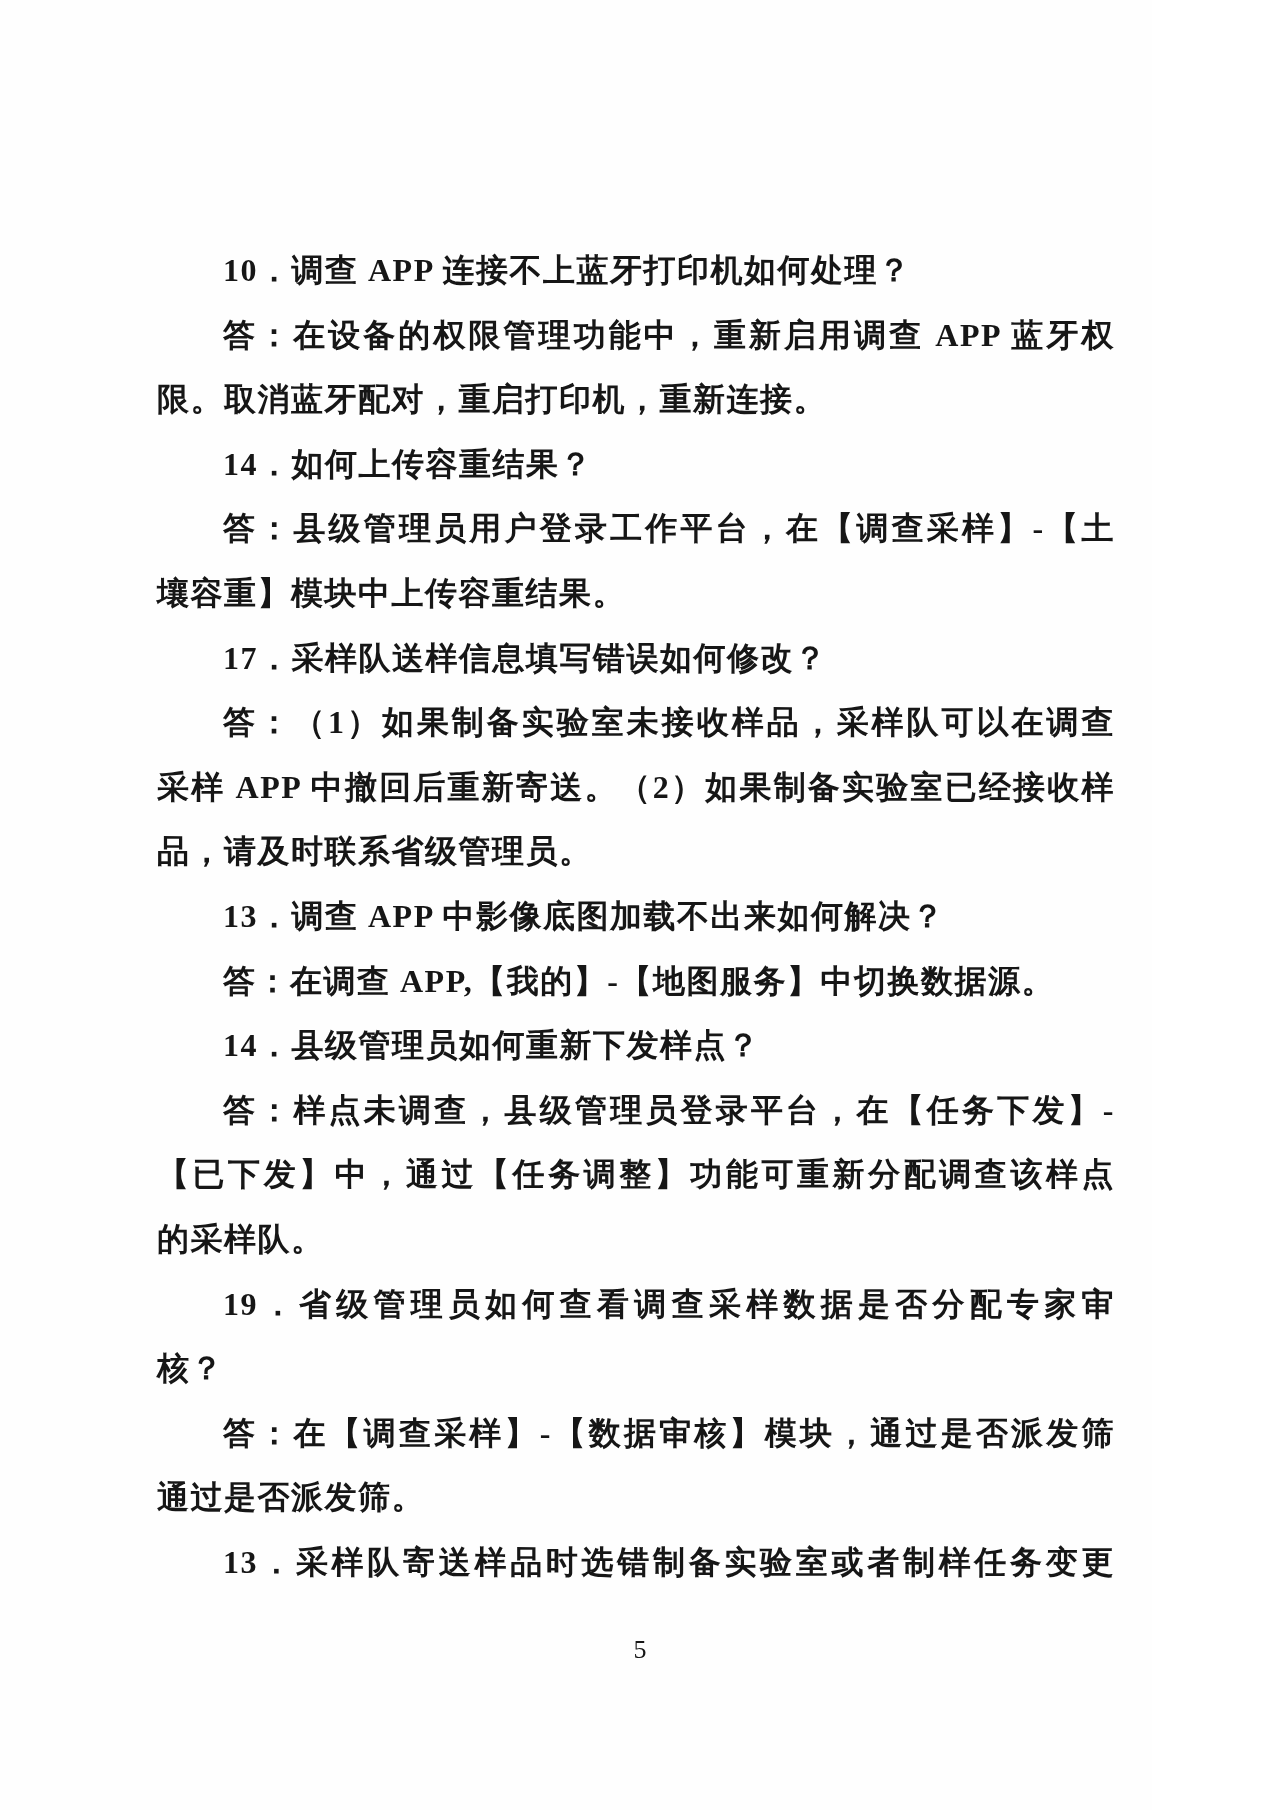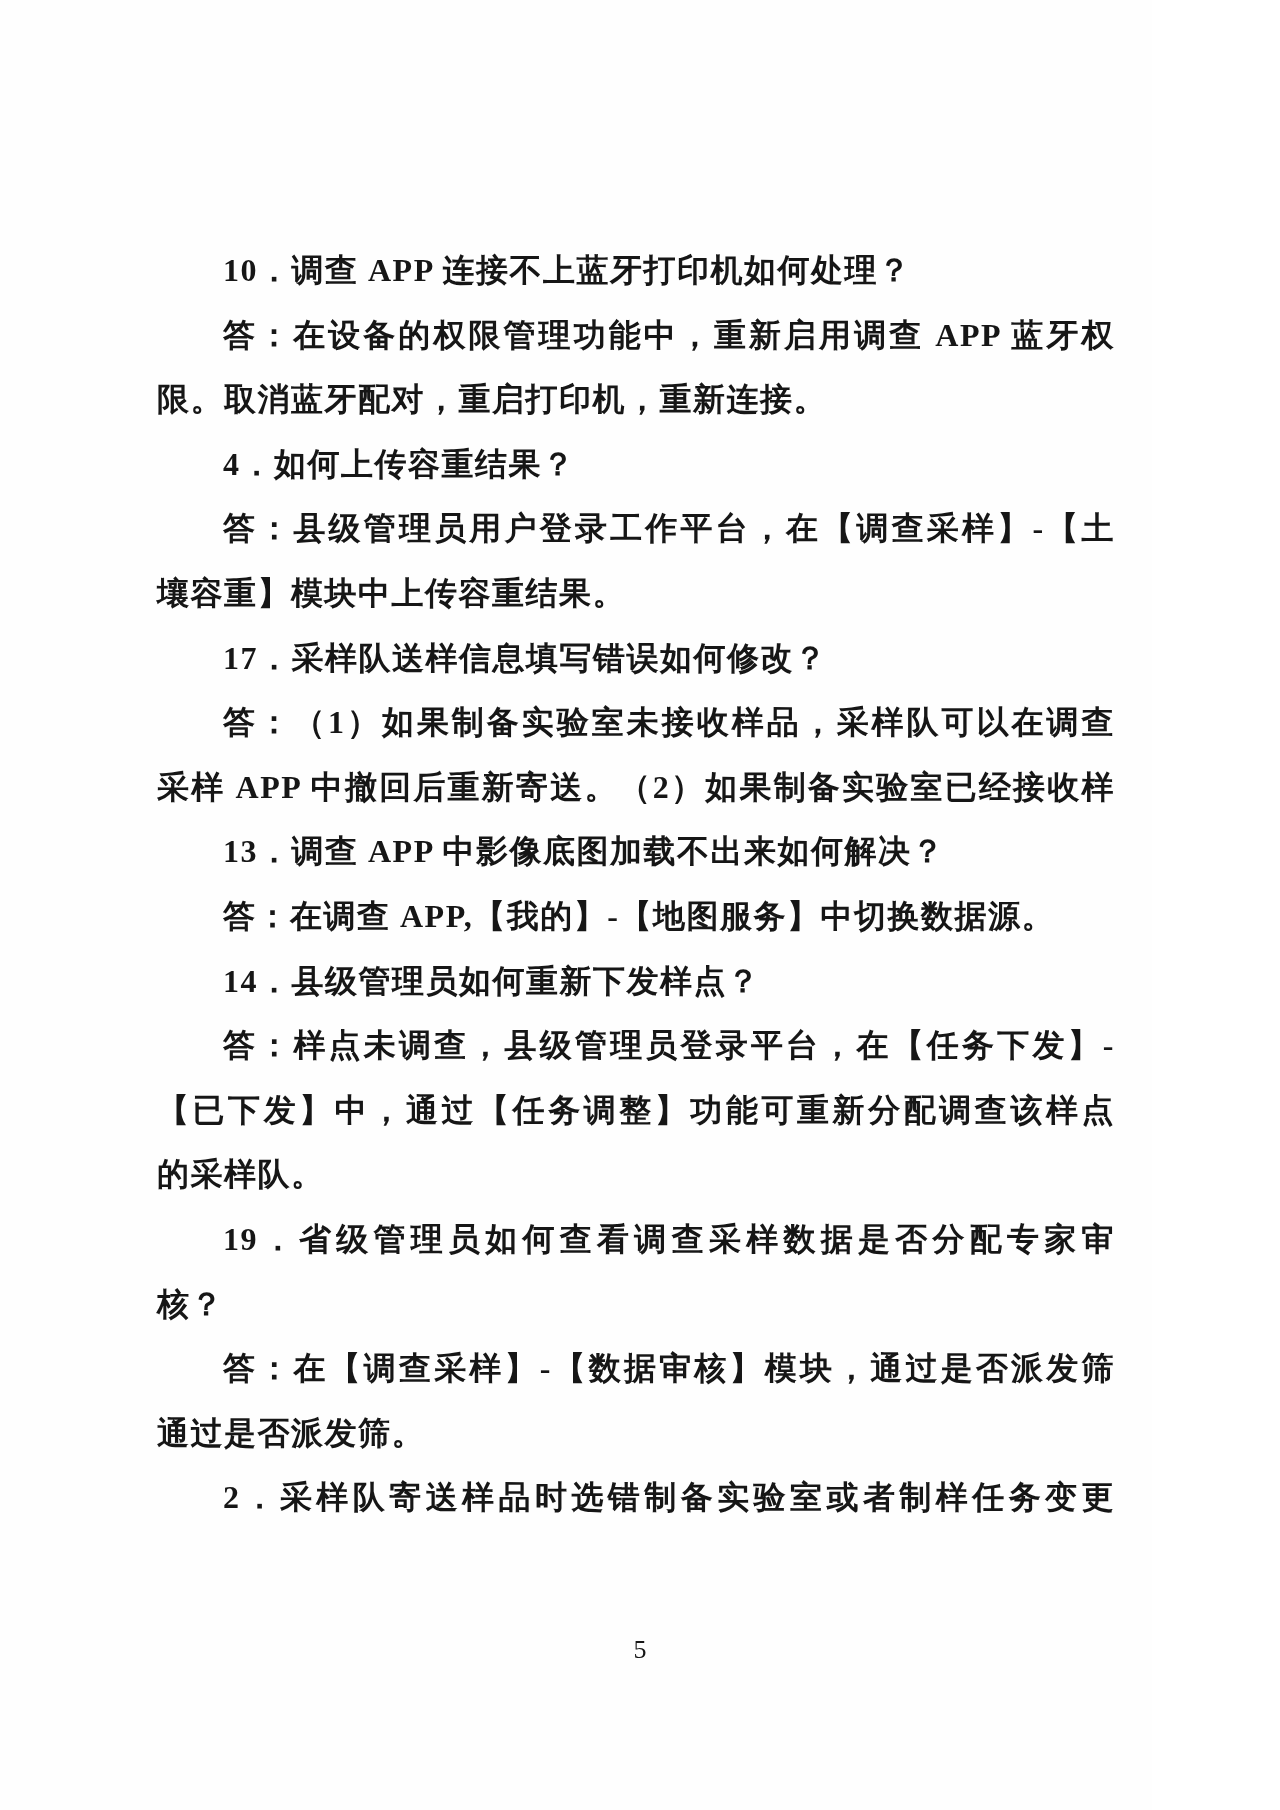--- a/index.html
+++ b/index.html
@@ -54,32 +54,33 @@
   }
 </style>
 </head>
 <body>
 
 <div class="page">
   <div class="doc">
     <div class="line h ind">10．调查 APP 连接不上蓝牙打印机如何处理？</div>
     <div class="line ind j">答：在设备的权限管理功能中，重新启用调查 APP 蓝牙权</div>
     <div class="line">限。取消蓝牙配对，重启打印机，重新连接。</div>
-    <div class="line h ind">4．如何上传容重结果？</div>
+    <div class="line h ind">14．如何上传容重结果？</div>
     <div class="line ind j">答：县级管理员用户登录工作平台，在【调查采样】-【土</div>
     <div class="line">壤容重】模块中上传容重结果。</div>
     <div class="line h ind">17．采样队送样信息填写错误如何修改？</div>
     <div class="line ind j">答：（1）如果制备实验室未接收样品，采样队可以在调查</div>
     <div class="line j">采样 APP 中撤回后重新寄送。（2）如果制备实验室已经接收样</div>
+    <div class="line">品，请及时联系省级管理员。</div>
     <div class="line h ind">13．调查 APP 中影像底图加载不出来如何解决？</div>
     <div class="line ind">答：在调查 APP,【我的】-【地图服务】中切换数据源。</div>
     <div class="line h ind">14．县级管理员如何重新下发样点？</div>
     <div class="line ind j">答：样点未调查，县级管理员登录平台，在【任务下发】-</div>
     <div class="line j">【已下发】中，通过【任务调整】功能可重新分配调查该样点</div>
     <div class="line">的采样队。</div>
     <div class="line h ind j">19．省级管理员如何查看调查采样数据是否分配专家审</div>
     <div class="line h">核？</div>
     <div class="line ind j">答：在【调查采样】-【数据审核】模块，通过是否派发筛</div>
     <div class="line">通过是否派发筛。</div>
-    <div class="line h ind j">2．采样队寄送样品时选错制备实验室或者制样任务变更</div>
+    <div class="line h ind j">13．采样队寄送样品时选错制备实验室或者制样任务变更</div>
   </div>
   <div class="footer">5</div>
 </div>
 
 </body></html>

